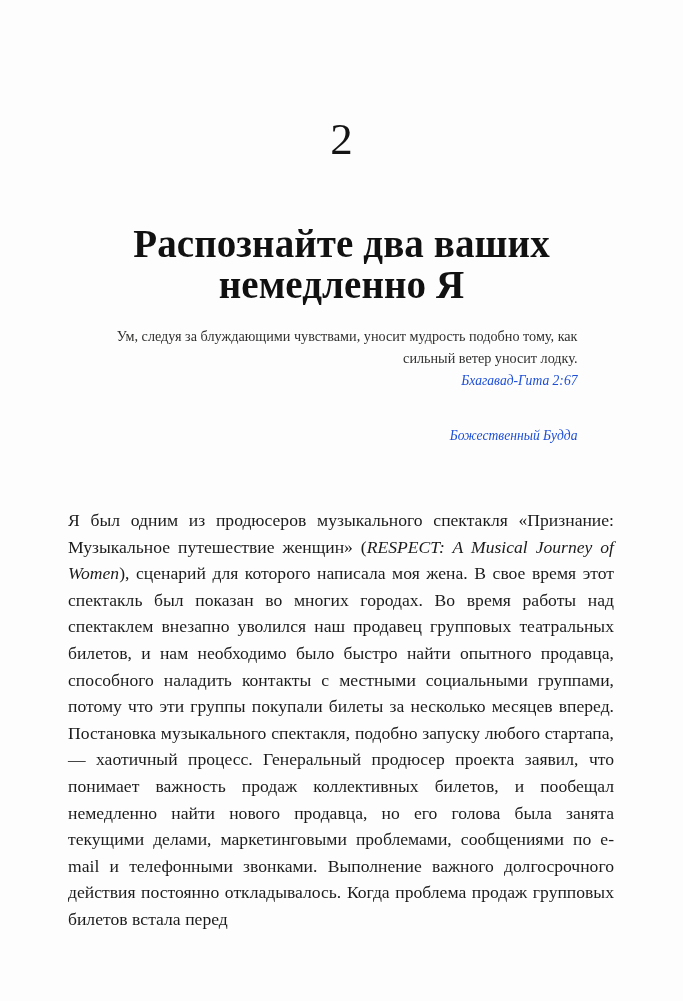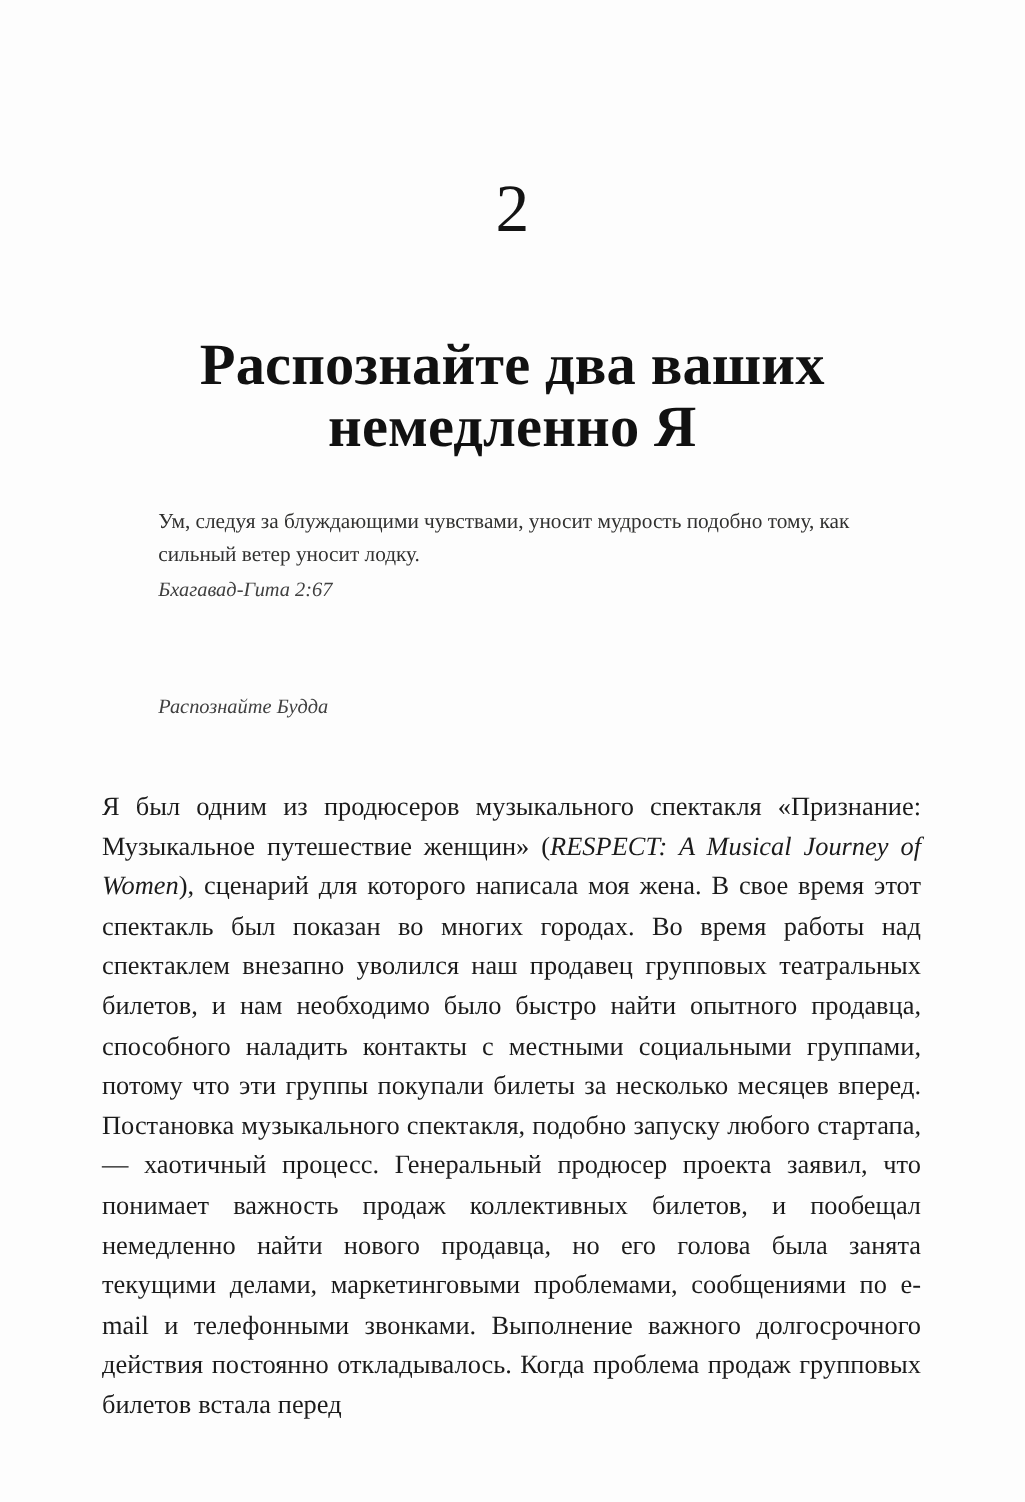--- a/index.html
+++ b/index.html
@@ -57,46 +57,45 @@
 
   
   .epigraphs {
     position: absolute;
     top: 326px;
     left: 0;
     width: 683px;
   }
   .epigraph {
     width: 472px;
-    margin: 12px auto;
-    text-align: left;
+    margin: 0 auto;
+    text-align: right;
   }
   .epigraph-text {
     font-size: 14.2px;
     line-height: 21.5px;
     color: #30302f;
   }
   .epigraph-source {
     font-size: 13.6px;
     line-height: 21.5px;
     font-style: italic;
-    color: #404040;
+    color: #1d4ed8;
     margin-top: 1px;
   }
   .epigraph-gap {
     height: 32px;
   }
 
   
   .body-block {
     position: absolute;
     top: 507px;
     left: 68px;
     width: 546px;
-    margin-top: 17px;
   }
   .body-para {
     margin: 0;
     font-size: 17.6px;
     line-height: 26.6px;
     text-align: justify;
     text-align-last: left;
     color: #1b1b1b;
     hyphens: manual;
     word-spacing: 0.2px;
@@ -120,21 +119,21 @@
   <div class="epigraphs">
 
     <div class="epigraph">
       <div class="epigraph-text">Ум, следуя за блуждающими чувствами, уносит мудрость подобно тому, как сильный ветер уносит лодку.</div>
       <div class="epigraph-source">Бхагавад-Гита 2:67</div>
     </div>
 
     <div class="epigraph-gap"></div>
 
     <div class="epigraph">
-      <div class="epigraph-source">Распознайте Будда</div>
+      <div class="epigraph-source">Божественный Будда</div>
     </div>
 
   </div>
 
   <div class="body-block">
     <p class="body-para"><span>Я был одним из продюсеров музыкального спектакля «Признание: Музыкальное путешествие женщин» (</span><i>RESPECT: A Musical Journey of Women</i><span>), сценарий для которого написала моя жена. В свое время этот спектакль был показан во многих городах. Во время работы над спектаклем внезапно уволился наш продавец групповых театральных билетов, и нам необходимо было быстро найти опытного продавца, способного наладить контакты с местными социальными группами, потому что эти группы покупали билеты за несколько месяцев вперед. Постановка музыкального спектакля, подобно запуску любого стартапа, — хаотичный процесс. Генеральный продюсер проекта заявил, что понимает важность продаж коллективных билетов, и пообещал немедленно найти нового продавца, но его голова была занята текущими делами, маркетинговыми проблемами, сообщениями по e-mail и телефонными звонками. Выполнение важного долгосрочного действия постоянно откладывалось. Когда проблема продаж групповых билетов встала перед</span></p>
   </div>
 
 </div>
 

